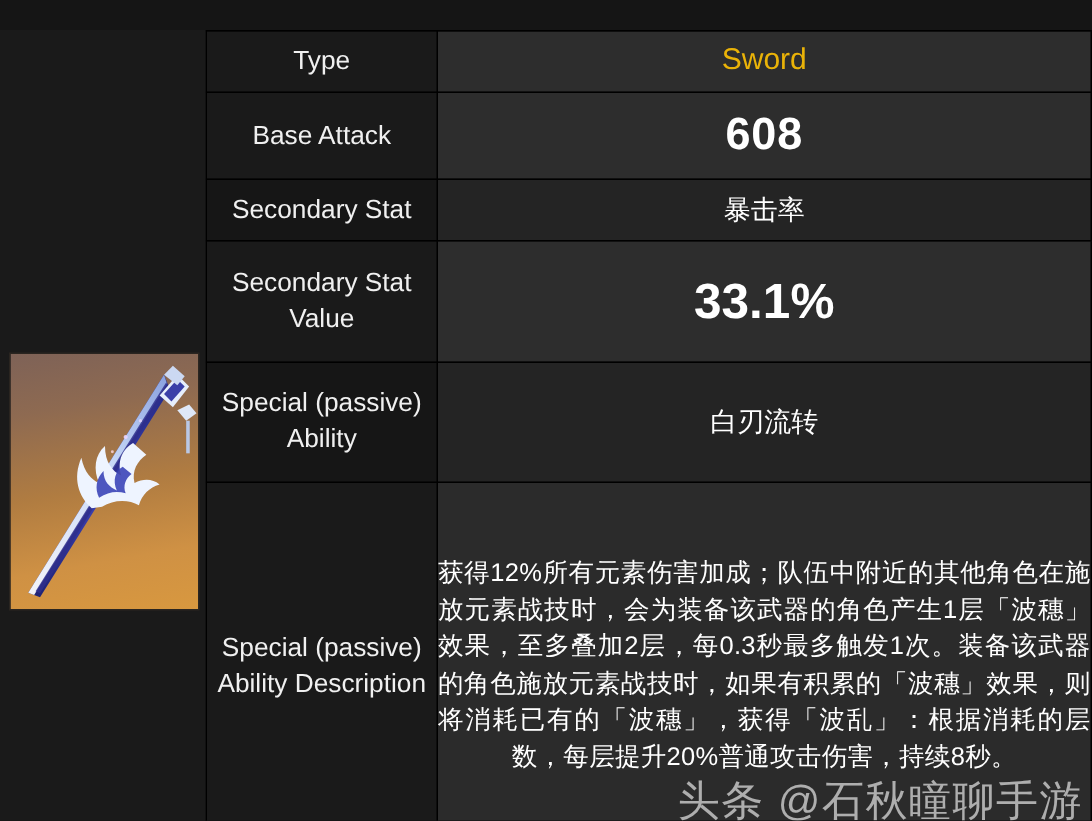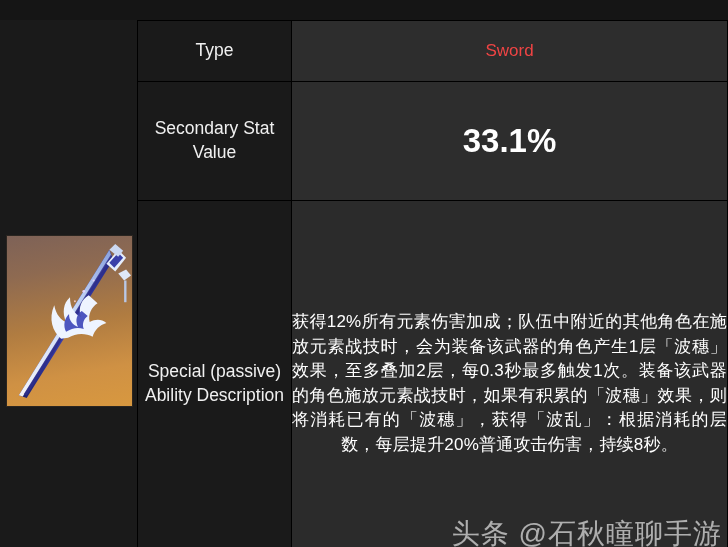--- a/index.html
+++ b/index.html
@@ -77,22 +77,22 @@
   }
   td.value {
     background: #2d2d2d;
     text-align: center;
     padding: 4px 6px;
   }
   tr.alt td.label  { background: #161616; }
   tr.alt td.value  { background: #242424; }
 
   .val-type {
-    color: #ef4444;
-    font-size: 17px;
+    color: #eab308;
+    font-size: 20px;
   }
   .val-big {
     color: #ffffff;
     font-weight: bold;
     font-size: 30px;
     letter-spacing: 0.5px;
   }
   .val-cn {
     color: #ffffff;
     font-size: 18px;
@@ -204,29 +204,47 @@
       <tbody>
 
         <tr>
           <td class="label">Type</td>
           <td class="value">
             <span class="val-type">Sword</span>
           </td>
         </tr>
 
 
-
+        <tr>
+          <td class="label">Base Attack</td>
+          <td class="value">
+            <span class="val-big">608</span>
+          </td>
+        </tr>
+
+        <tr class="alt">
+          <td class="label">Secondary Stat</td>
+          <td class="value">
+            <span class="val-cn">暴击率</span>
+          </td>
+        </tr>
 
         <tr>
           <td class="label">Secondary Stat Value</td>
           <td class="value">
             <span class="val-pct">33.1%</span>
           </td>
         </tr>
 
+        <tr class="alt">
+          <td class="label">Special (passive) Ability</td>
+          <td class="value">
+            <span class="val-cn">白刃流转</span>
+          </td>
+        </tr>
 
         <tr>
           <td class="label">Special (passive) Ability Description</td>
           <td class="value desc-cell">
             <div class="desc-text">获得12%所有元素伤害加成；队伍中附近的其他角色在施放元素战技时，会为装备该武器的角色产生1层「波穗」效果，至多叠加2层，每0.3秒最多触发1次。装备该武器的角色施放元素战技时，如果有积累的「波穗」效果，则将消耗已有的「波穗」，获得「波乱」：根据消耗的层数，每层提升20%普通攻击伤害，持续8秒。</div>
           </td>
         </tr>
 
       </tbody>
     </table>

